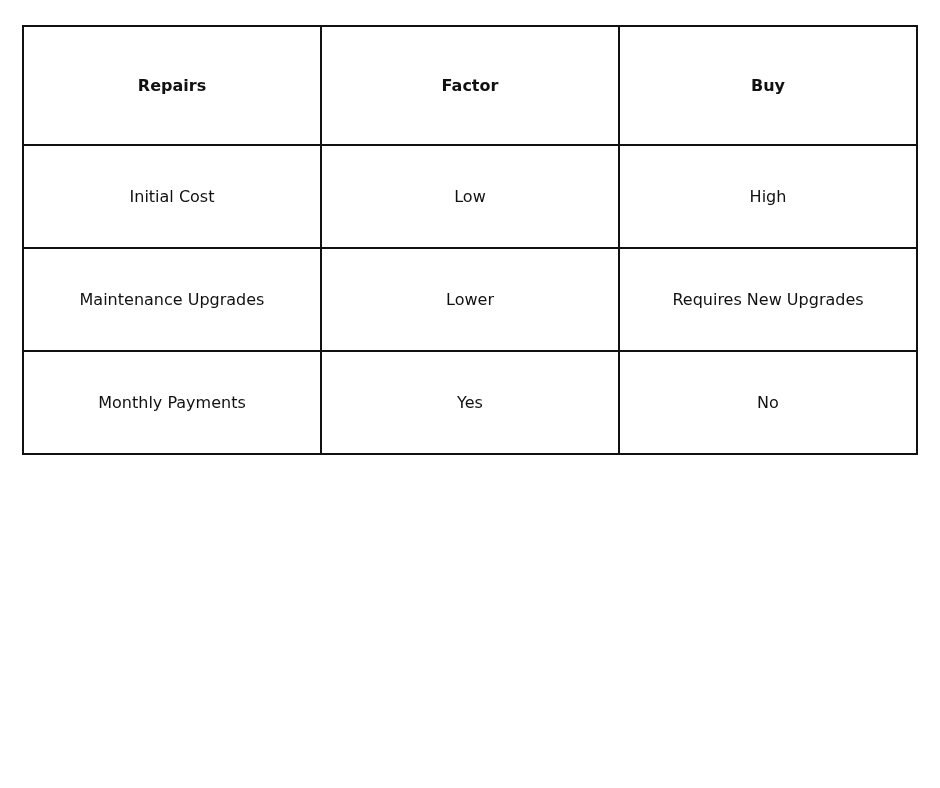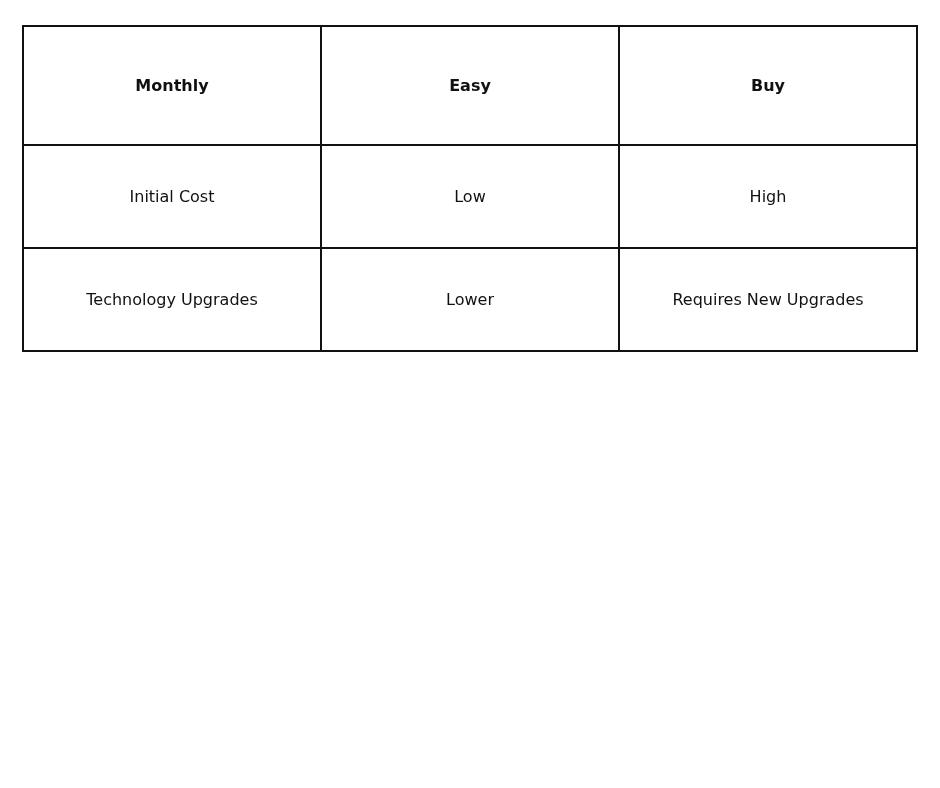--- a/index.html
+++ b/index.html
@@ -17,30 +17,35 @@
 <body>
 
 <table>
   <colgroup>
       <col>
       <col>
       <col>
     </colgroup>
   <thead>
     <tr>
-      <th>Monthly</th>
-      <th>Easy</th>
+      <th>Repairs</th>
+      <th>Factor</th>
       <th>Buy</th>
     </tr>
   </thead>
   <tbody>
     <tr>
       <td>Initial Cost</td>
       <td>Low</td>
       <td>High</td>
     </tr>
     <tr>
-      <td>Technology Upgrades</td>
+      <td>Maintenance Upgrades</td>
       <td>Lower</td>
       <td>Requires New Upgrades</td>
+    </tr>
+    <tr>
+      <td>Monthly Payments</td>
+      <td>Yes</td>
+      <td>No</td>
     </tr>
   </tbody>
 </table>
 
 </body></html>

